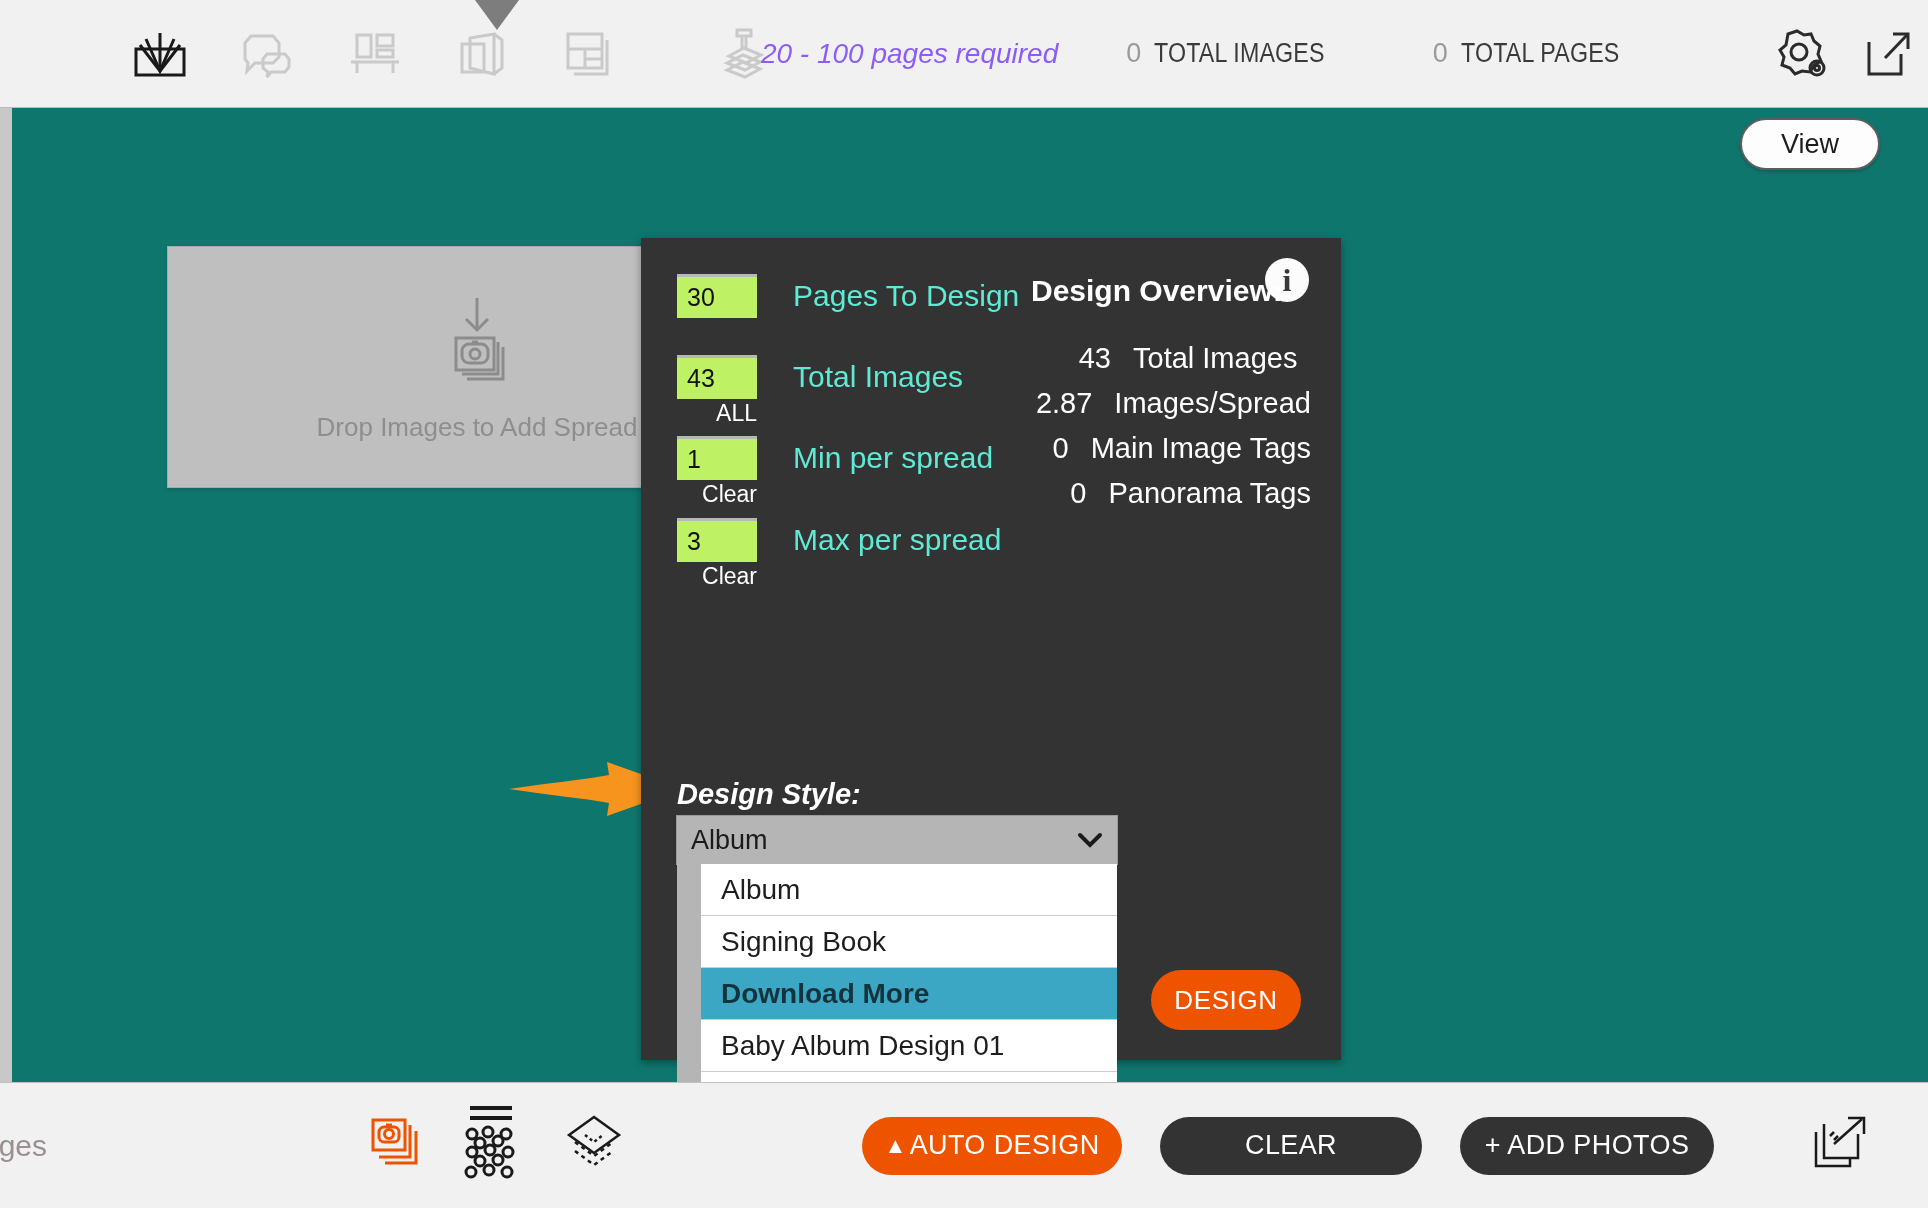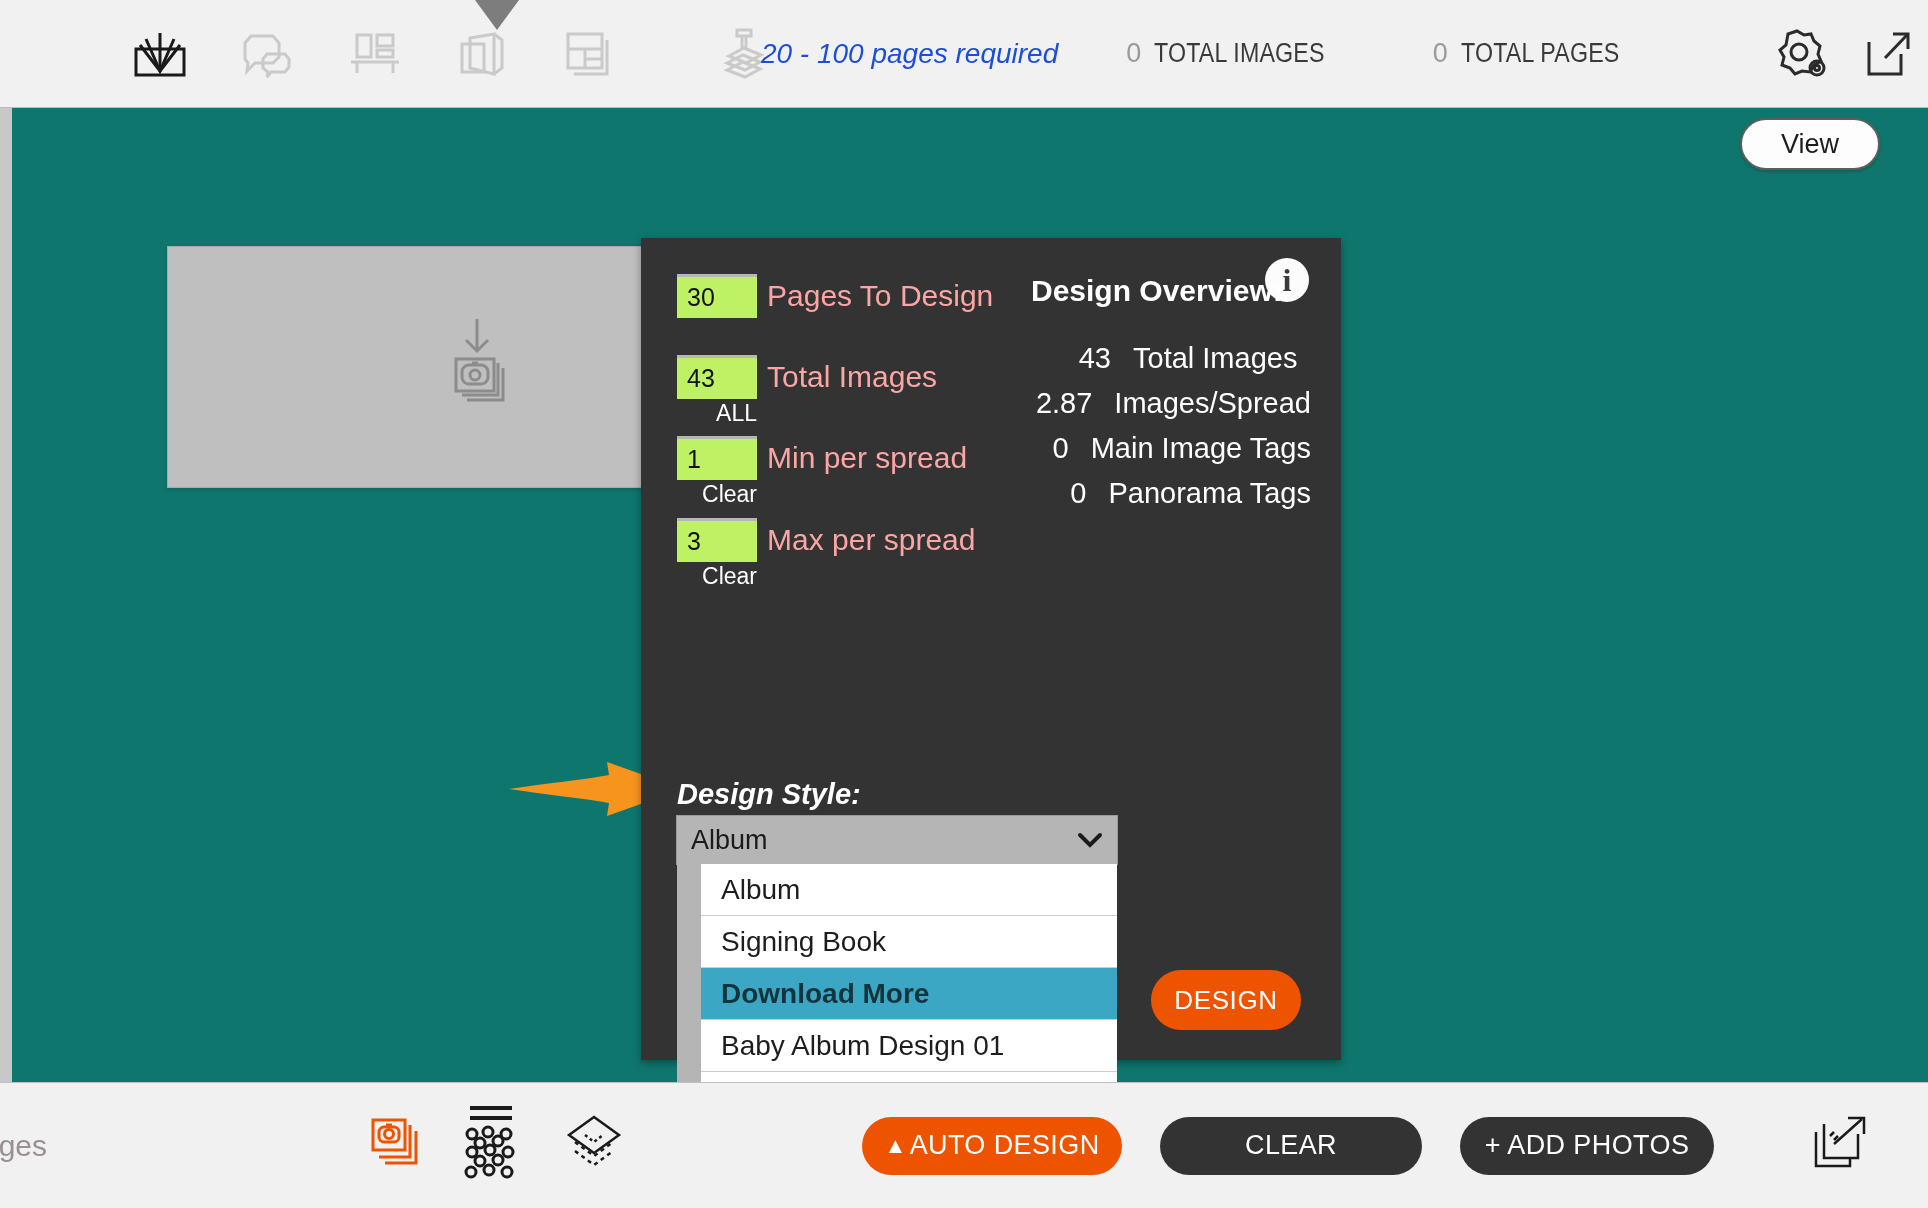--- a/index.html
+++ b/index.html
@@ -28,21 +28,21 @@
   .tb-stat { display: flex; align-items: baseline; white-space: nowrap; }
   .tb-stat .num {
     font-size: 27px; color: #9a9a9a; font-weight: 400; margin-right: 13px;
     font-family: "Liberation Sans Narrow", "Liberation Sans", sans-serif;
   }
   .tb-stat .lbl {
     font-size: 27px; color: #3a3a3a; letter-spacing: .2px; font-weight: 400;
     transform: scaleX(.86); transform-origin: left center;
   }
   .press-label {
-    font-size: 28px; color: #1d4ed8; font-style: italic; white-space: nowrap;
+    font-size: 28px; color: #8b5cf6; font-style: italic; white-space: nowrap;
     margin-left: -26px;
   }
 
   
   .canvas {
     position: absolute; left: 0; top: 108px; width: 1928px; height: 974px;
     background: #0f766e;
     margin-left: 12px;
   }
   .view-btn {
@@ -82,21 +82,21 @@
   .field-row { position: relative; margin-bottom: 10px; }
   .field-line { display: flex; align-items: flex-start; }
   .num-box {
     width: 80px; height: 44px; background: #bef264;
     border: none; border-top: 3px solid #b7b7b7;
     font-size: 25px; color: #121212; padding-left: 10px;
     font-family: "Liberation Sans", sans-serif;
     outline: none; border-radius: 0;
   }
   .field-label {
-    font-size: 30px; color: #fca5a5; margin-left: 10px; white-space: nowrap;
+    font-size: 30px; color: #5eead4; margin-left: 36px; white-space: nowrap;
     line-height: 44px;
   }
   .sub-link {
     font-size: 23px; color: #ffffff; text-align: right;
     width: 80px; display: block; margin-top: 2px; line-height: 1.1;
   }
   .sub-spacer { height: 27px; }
 
   .overview {
     position: absolute; left: 390px; top: 36px; width: 280px;
@@ -291,20 +291,21 @@
           <path d="M37 6 L37 36"></path>
             <path d="M26 27 L37 38 L48 27"></path>
           <rect x="16" y="46" width="38" height="32"></rect>
           <rect x="22" y="52" width="26" height="19" rx="7"></rect>
           <circle cx="35" cy="62" r="5"></circle>
           <path d="M32 50 L38 50"></path>
           <path d="M58 50 L58 82 L22 82"></path>
           <path d="M63 55 L63 87 L27 87"></path>
         </g>
       </svg>
+      <div class="dz-text">Drop Images to Add Spread</div>
     </div>
 
     <svg class="arrow-annot" viewBox="0 0 180 72">
       <path d="M2 36 C40 30 76 27 102 22 L100 9 L176 36 L100 63 L102 50 C76 45 40 42 2 36 Z" fill="#f7941e"></path>
     </svg>
   </div>
 
   <div class="dialog">
 
     <div class="info-icon">i</div>

